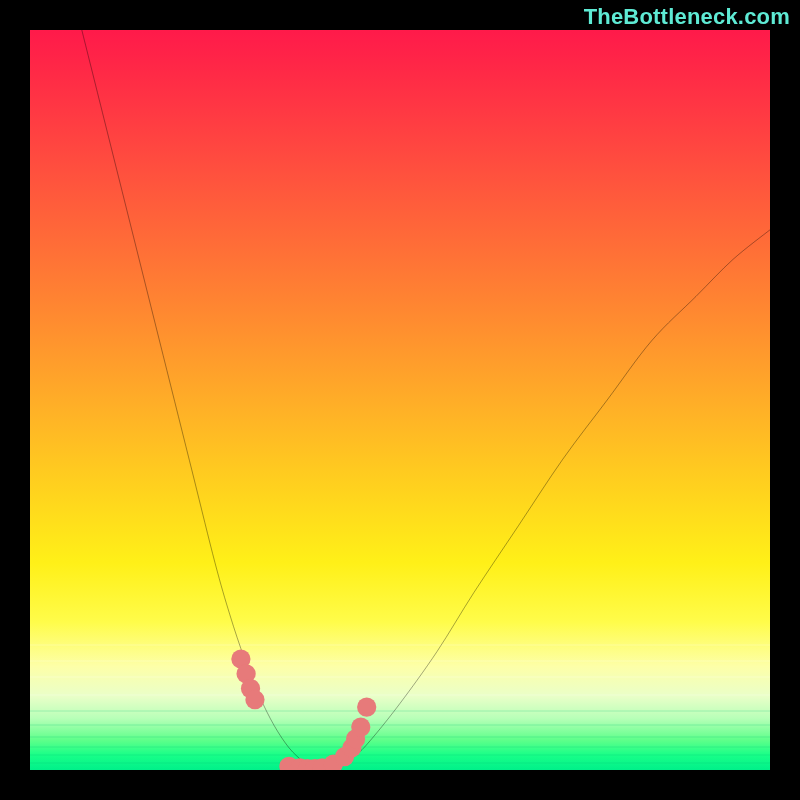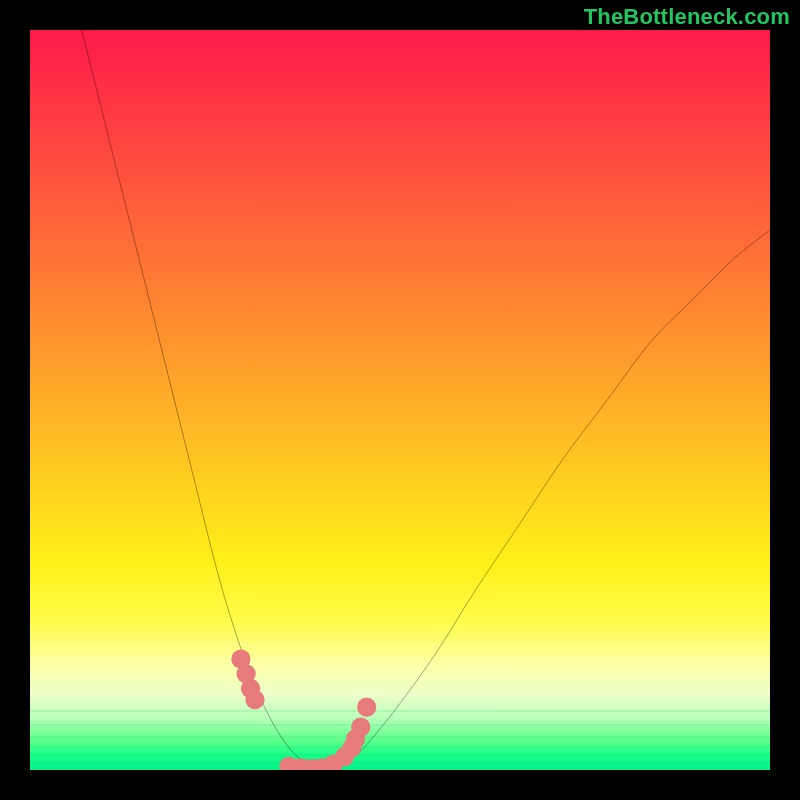--- a/index.html
+++ b/index.html
@@ -14,21 +14,21 @@
   .frame {
     position: relative;
     width: 800px;
     height: 800px;
     background: #000;
   }
   .watermark {
     position: absolute;
     top: 4px;
     right: 10px;
-    color: #22c55e;
+    color: #5eead4;
     font-size: 22px;
     font-weight: 600;
     letter-spacing: 0.2px;
     z-index: 5;
   }
   .plot {
     position: absolute;
     left: 30px;
     top: 30px;
     width: 740px;

